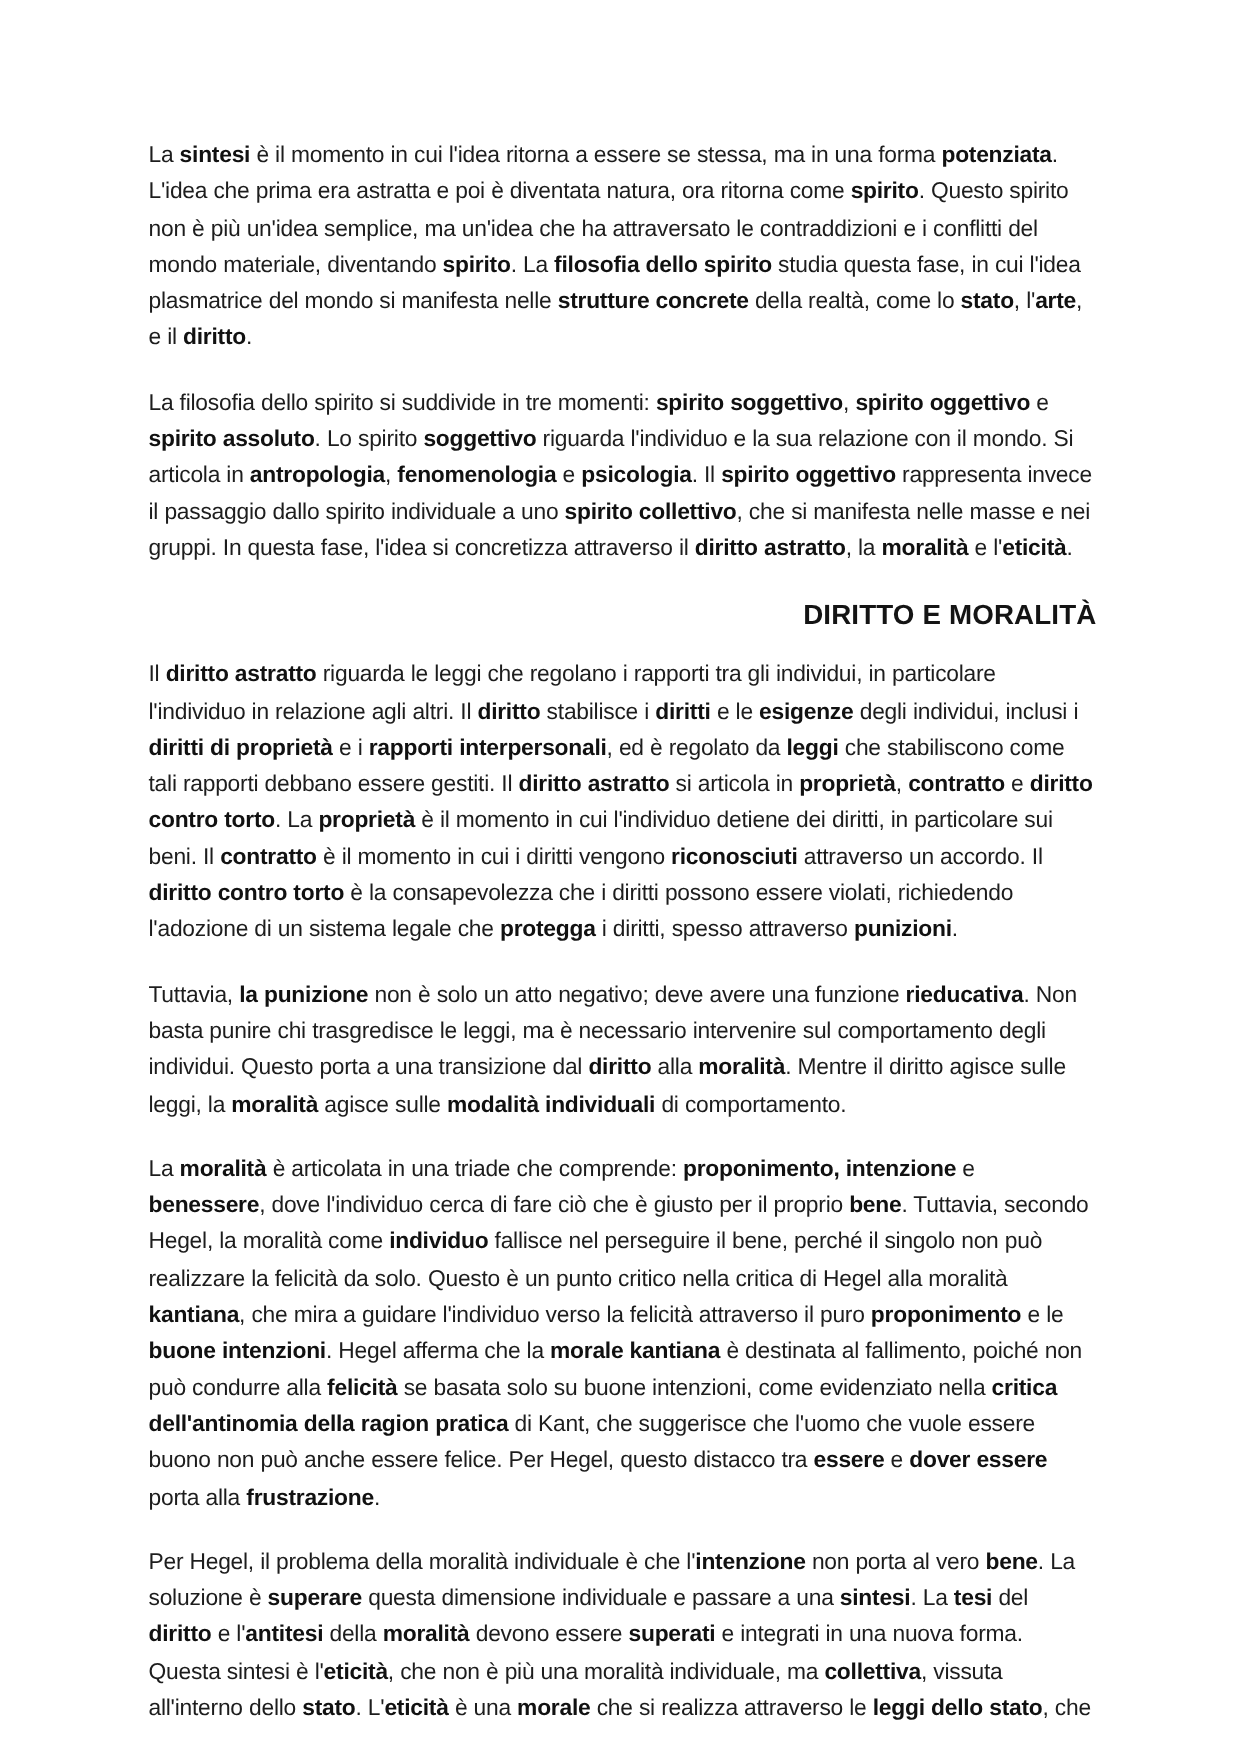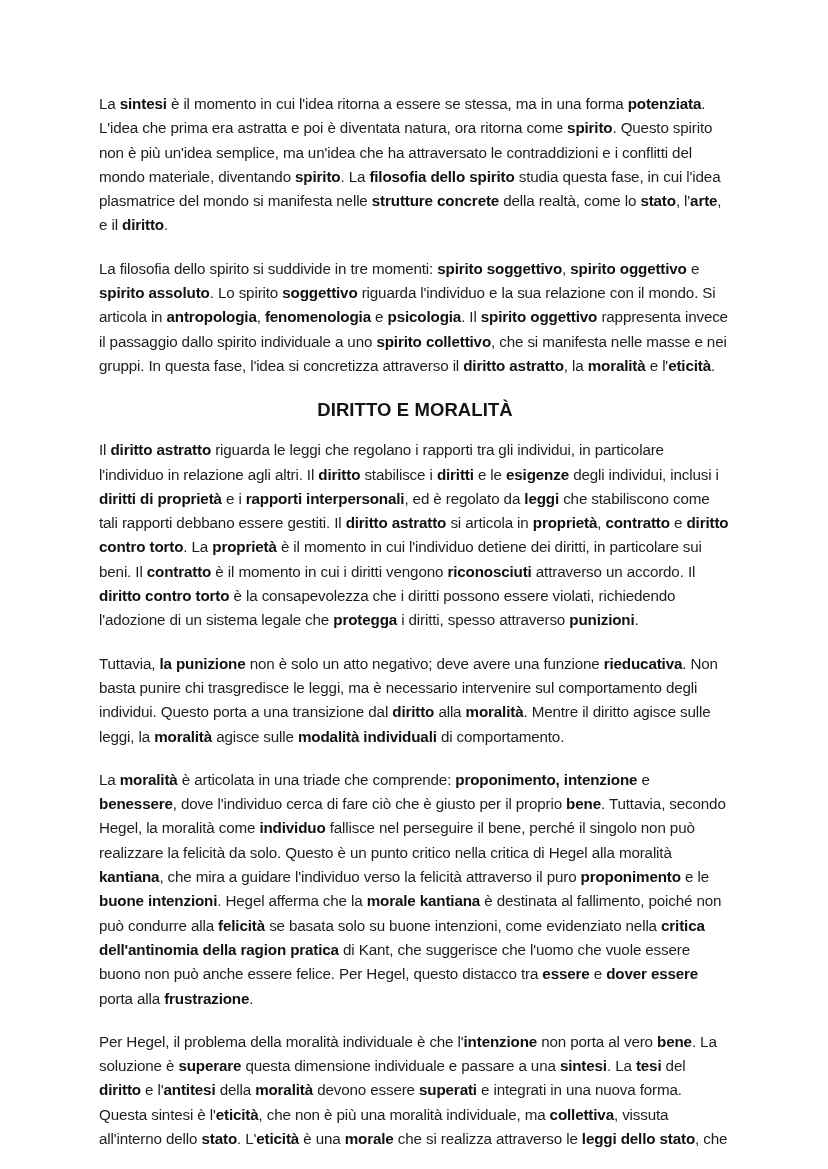--- a/index.html
+++ b/index.html
@@ -35,21 +35,21 @@
     color: #1d1d1d;
   }
   .para:last-child {
     margin-bottom: 4px;
   }
   .section-heading {
     margin: 10px 0 15px 0;
     font-size: 18.5px;
     line-height: 26px;
     font-weight: bold;
-    text-align: center;
+    text-align: right;
     letter-spacing: 0.005em;
     color: #141414;
   }
   .para b {
     font-weight: bold;
     color: #111111;
   }
 </style>
 </head>
 <body>

